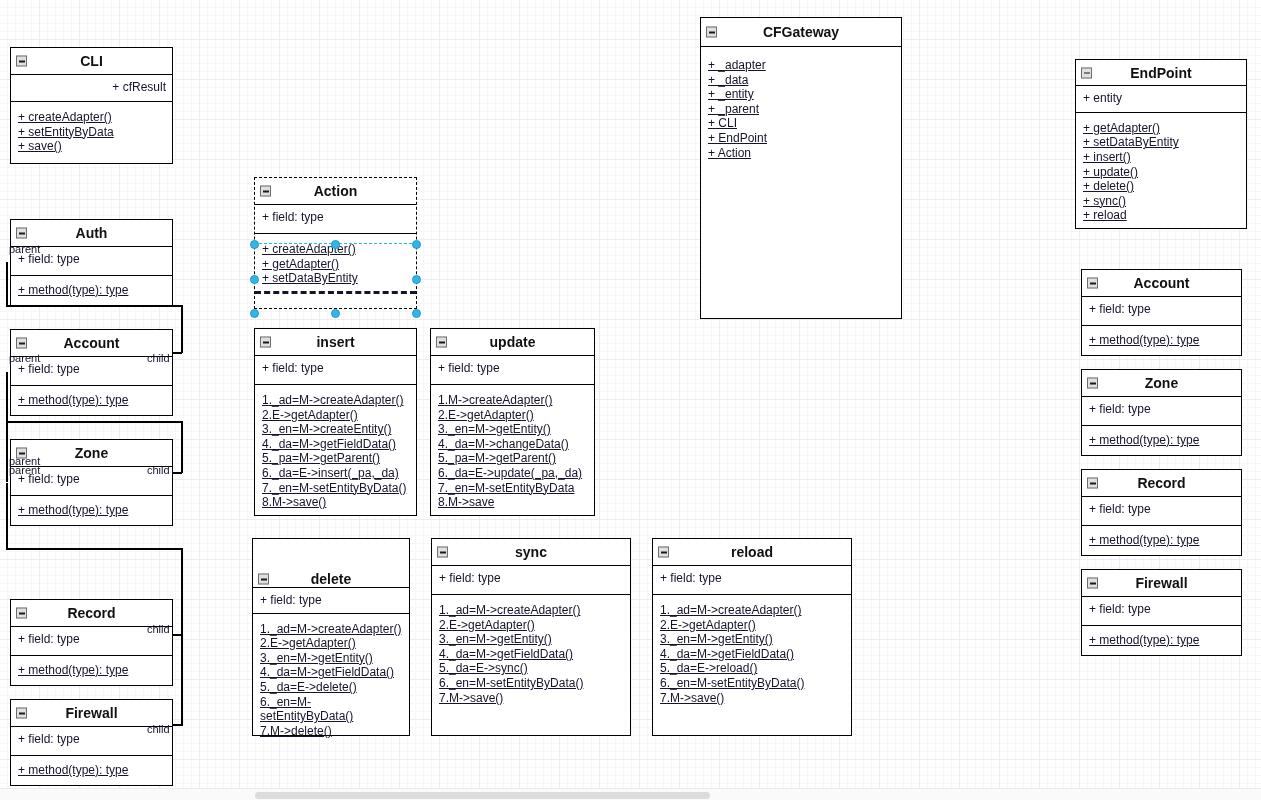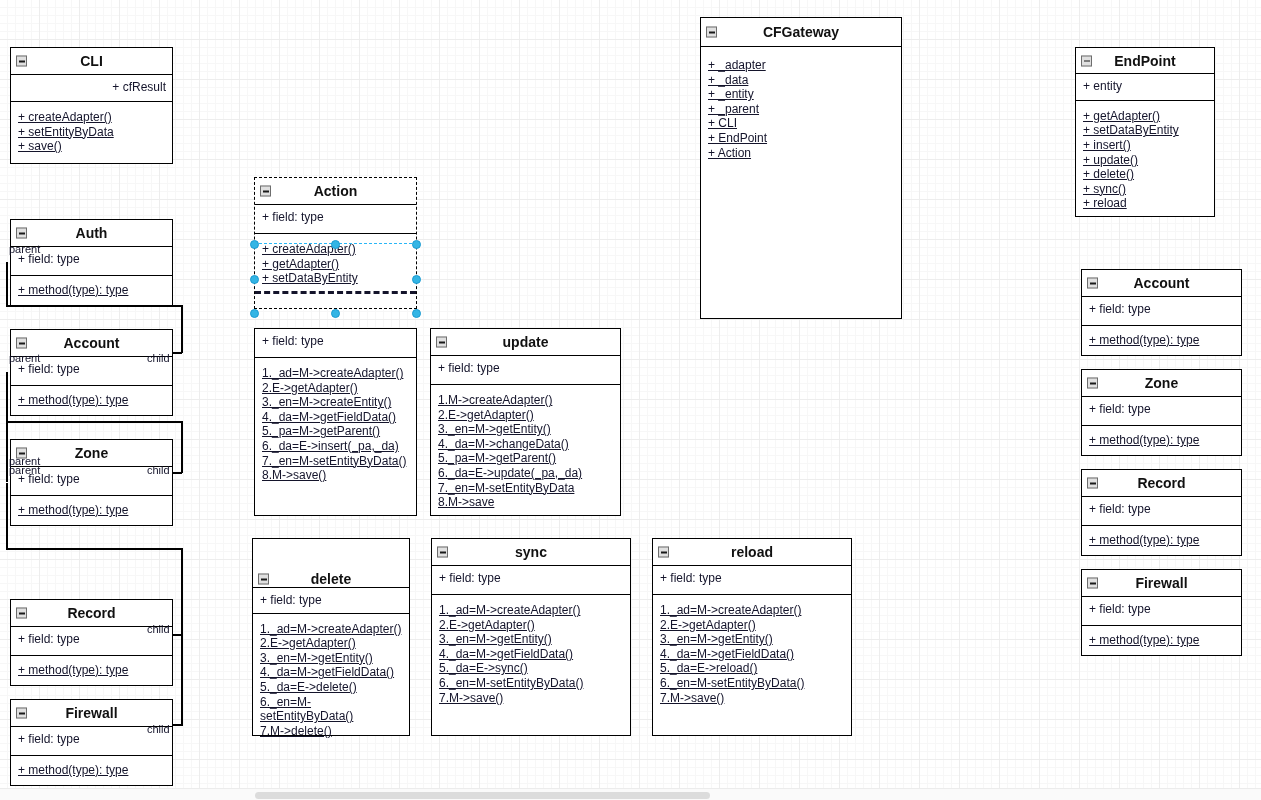--- a/index.html
+++ b/index.html
@@ -237,32 +237,36 @@
   <div class="handle" style="left:250px; top:240px;"></div>
   <div class="handle" style="left:331px; top:240px;"></div>
   <div class="handle" style="left:412px; top:240px;"></div>
   <div class="handle" style="left:250px; top:275px;"></div>
   <div class="handle" style="left:412px; top:275px;"></div>
   <div class="handle" style="left:250px; top:309px;"></div>
   <div class="handle" style="left:331px; top:309px;"></div>
   <div class="handle" style="left:412px; top:309px;"></div>
 
   <div class="uml" style="left:254px; top:328px; width:163px; height:188px;">
+    <div class="hdr" style="height:27px;">
+      <span class="collapse-icon"></span>
+      <span>insert</span>
+    </div>
     <div class="sec attrs" style="height:29px;">+ field: type</div>
     <div class="sec ops">1._ad=M-&gt;createAdapter()
 2.E-&gt;getAdapter()
 3._en=M-&gt;createEntity()
 4._da=M-&gt;getFieldData()
 5._pa=M-&gt;getParent()
 6._da=E-&gt;insert(_pa,_da)
 7._en=M-setEntityByData()
 8.M-&gt;save()</div>
   </div>
 
-  <div class="uml" style="left:430px; top:328px; width:191px; height:188px;">
+  <div class="uml" style="left:430px; top:328px; width:165px; height:188px;">
     <div class="hdr" style="height:27px;">
       <span class="collapse-icon"></span>
       <span>update</span>
     </div>
     <div class="sec attrs" style="height:29px;">+ field: type</div>
     <div class="sec ops">1.M-&gt;createAdapter()
 2.E-&gt;getAdapter()
 3._en=M-&gt;getEntity()
 4._da=M-&gt;changeData()
 5._pa=M-&gt;getParent()
@@ -323,21 +327,21 @@
     </div>
     <div class="sec attrs" style="height:158px; padding-top:11px;">+ _adapter
 + _data
 + _entity
 + _parent
 + CLI
 + EndPoint
 + Action</div>
   </div>
 
-  <div class="uml" style="left:1075px; top:47px; width:140px; height:170px;">
+  <div class="uml" style="left:1075px; top:59px; width:172px; height:170px;">
     <div class="hdr" style="height:28px;">
       <span class="collapse-icon"></span>
       <span>EndPoint</span>
     </div>
     <div class="sec attrs" style="height:28px;">+  entity</div>
     <div class="sec ops">+ getAdapter()
 + setDataByEntity
 + insert()
 + update()
 + delete()

